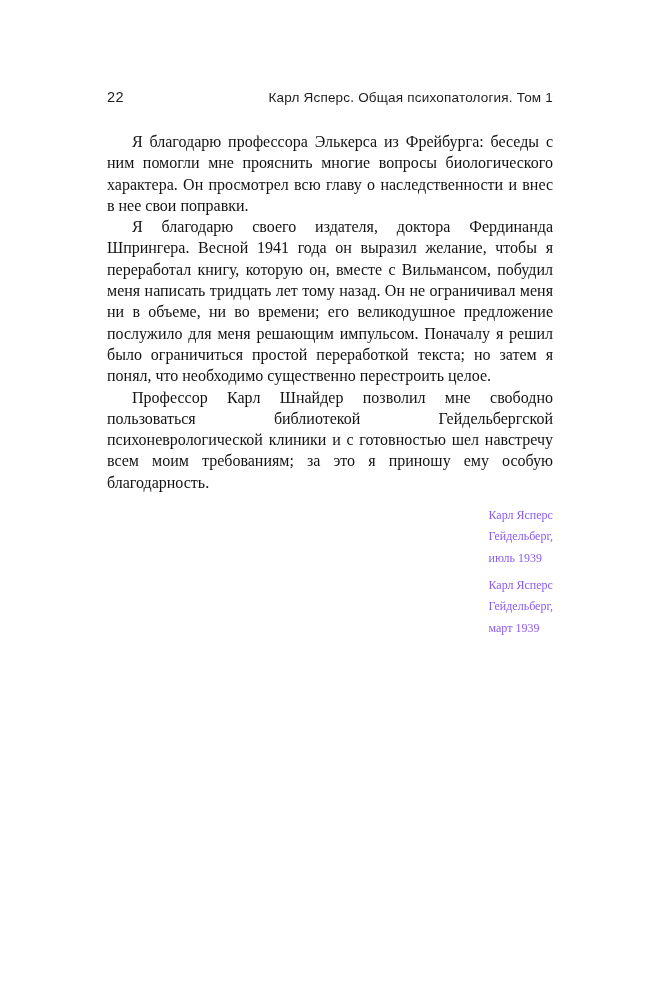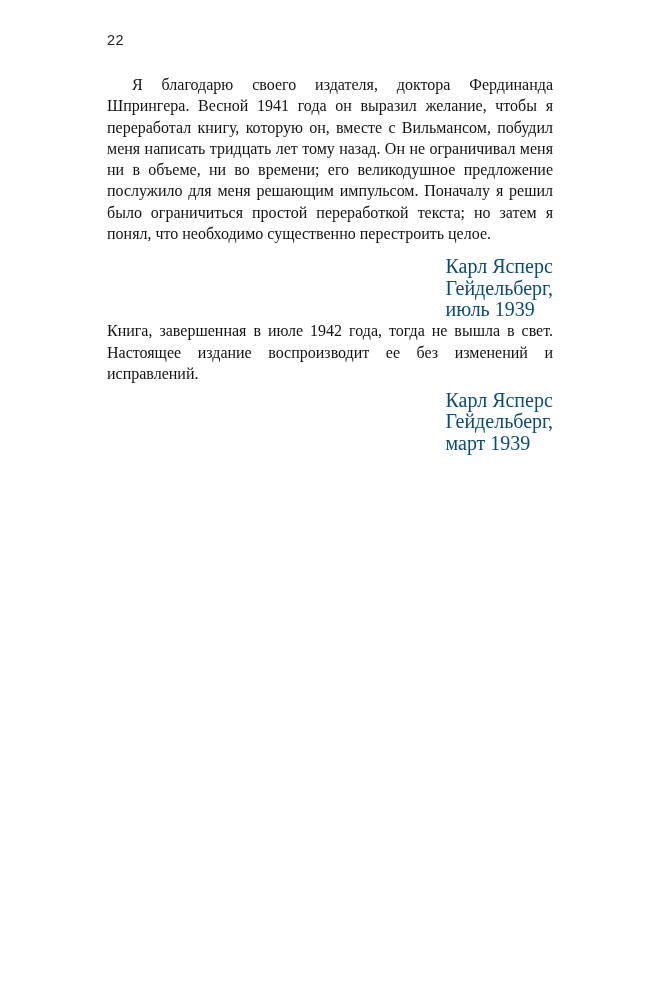--- a/index.html
+++ b/index.html
@@ -6,21 +6,21 @@
     margin: 0;
     padding: 0;
     background: #ffffff;
   }
   .page {
     position: relative;
     width: 659px;
     height: 1000px;
     background: #ffffff;
     box-sizing: border-box;
-    padding: 32px 106px 40px 107px;
+    padding: 89px 106px 40px 107px;
     overflow: hidden;
   }
   .running-head {
     display: flex;
     justify-content: space-between;
     align-items: baseline;
     font-family: "Liberation Sans", sans-serif;
     font-size: 13.5px;
     color: #1c1c1c;
     margin-bottom: 26px;
@@ -43,56 +43,58 @@
     margin: 0;
   }
   .body-text p.indent {
     text-indent: 25px;
   }
   .signature {
     margin-left: auto;
     width: fit-content;
     text-align: left;
     font-family: "Liberation Serif", "DejaVu Serif", serif;
-    font-size: 20px;
+    font-size: 12px;
     line-height: 21.3px;
-    color: #0c4a6e;
+    color: #8b5cf6;
   }
   .signature-1 {
     margin-top: 12px;
   }
   .closing {
     margin-top: 16px;
   }
   .signature-2 {
     margin-top: 6px;
   }
 </style>
 </head>
 <body>
 
 <div class="page">
 
   <div class="running-head">
     <span class="page-number">22</span>
+    <span class="book-title">Карл Ясперс. Общая психопатология. Том 1</span>
   </div>
 
   <div class="body-text">
 
+    <p class="indent">Я благодарю профессора Элькерса из Фрейбурга: беседы с ним помогли мне прояснить многие вопросы биологического характера. Он просмотрел всю главу о наследственности и внес в нее свои поправки.</p>
 
     <p class="indent">Я благодарю своего издателя, доктора Фердинанда Шпрингера. Весной 1941 года он выразил желание, чтобы я переработал книгу, которую он, вместе с Вильмансом, побудил меня написать тридцать лет тому назад. Он не ограничивал меня ни в объеме, ни во времени; его великодушное предложение послужило для меня решающим импульсом. Поначалу я решил было ограничиться простой переработкой текста; но затем я понял, что необходимо существенно перестроить целое.</p>
 
+    <p class="indent">Профессор Карл Шнайдер позволил мне свободно пользоваться библиотекой Гейдельбергской психоневрологической клиники и с готовностью шел навстречу всем моим требованиям; за это я приношу ему особую благодарность.</p>
 
     <div class="signature signature-1">
       <div>Карл Ясперс</div>
       <div>Гейдельберг,</div>
       <div>июль 1939</div>
     </div>
 
-    <p class="closing">Книга, завершенная в июле 1942 года, тогда не вышла в свет. Настоящее издание воспроизводит ее без изменений и исправлений.</p>
 
     <div class="signature signature-2">
       <div>Карл Ясперс</div>
       <div>Гейдельберг,</div>
       <div>март 1939</div>
     </div>
 
   </div>
 
 </div>

